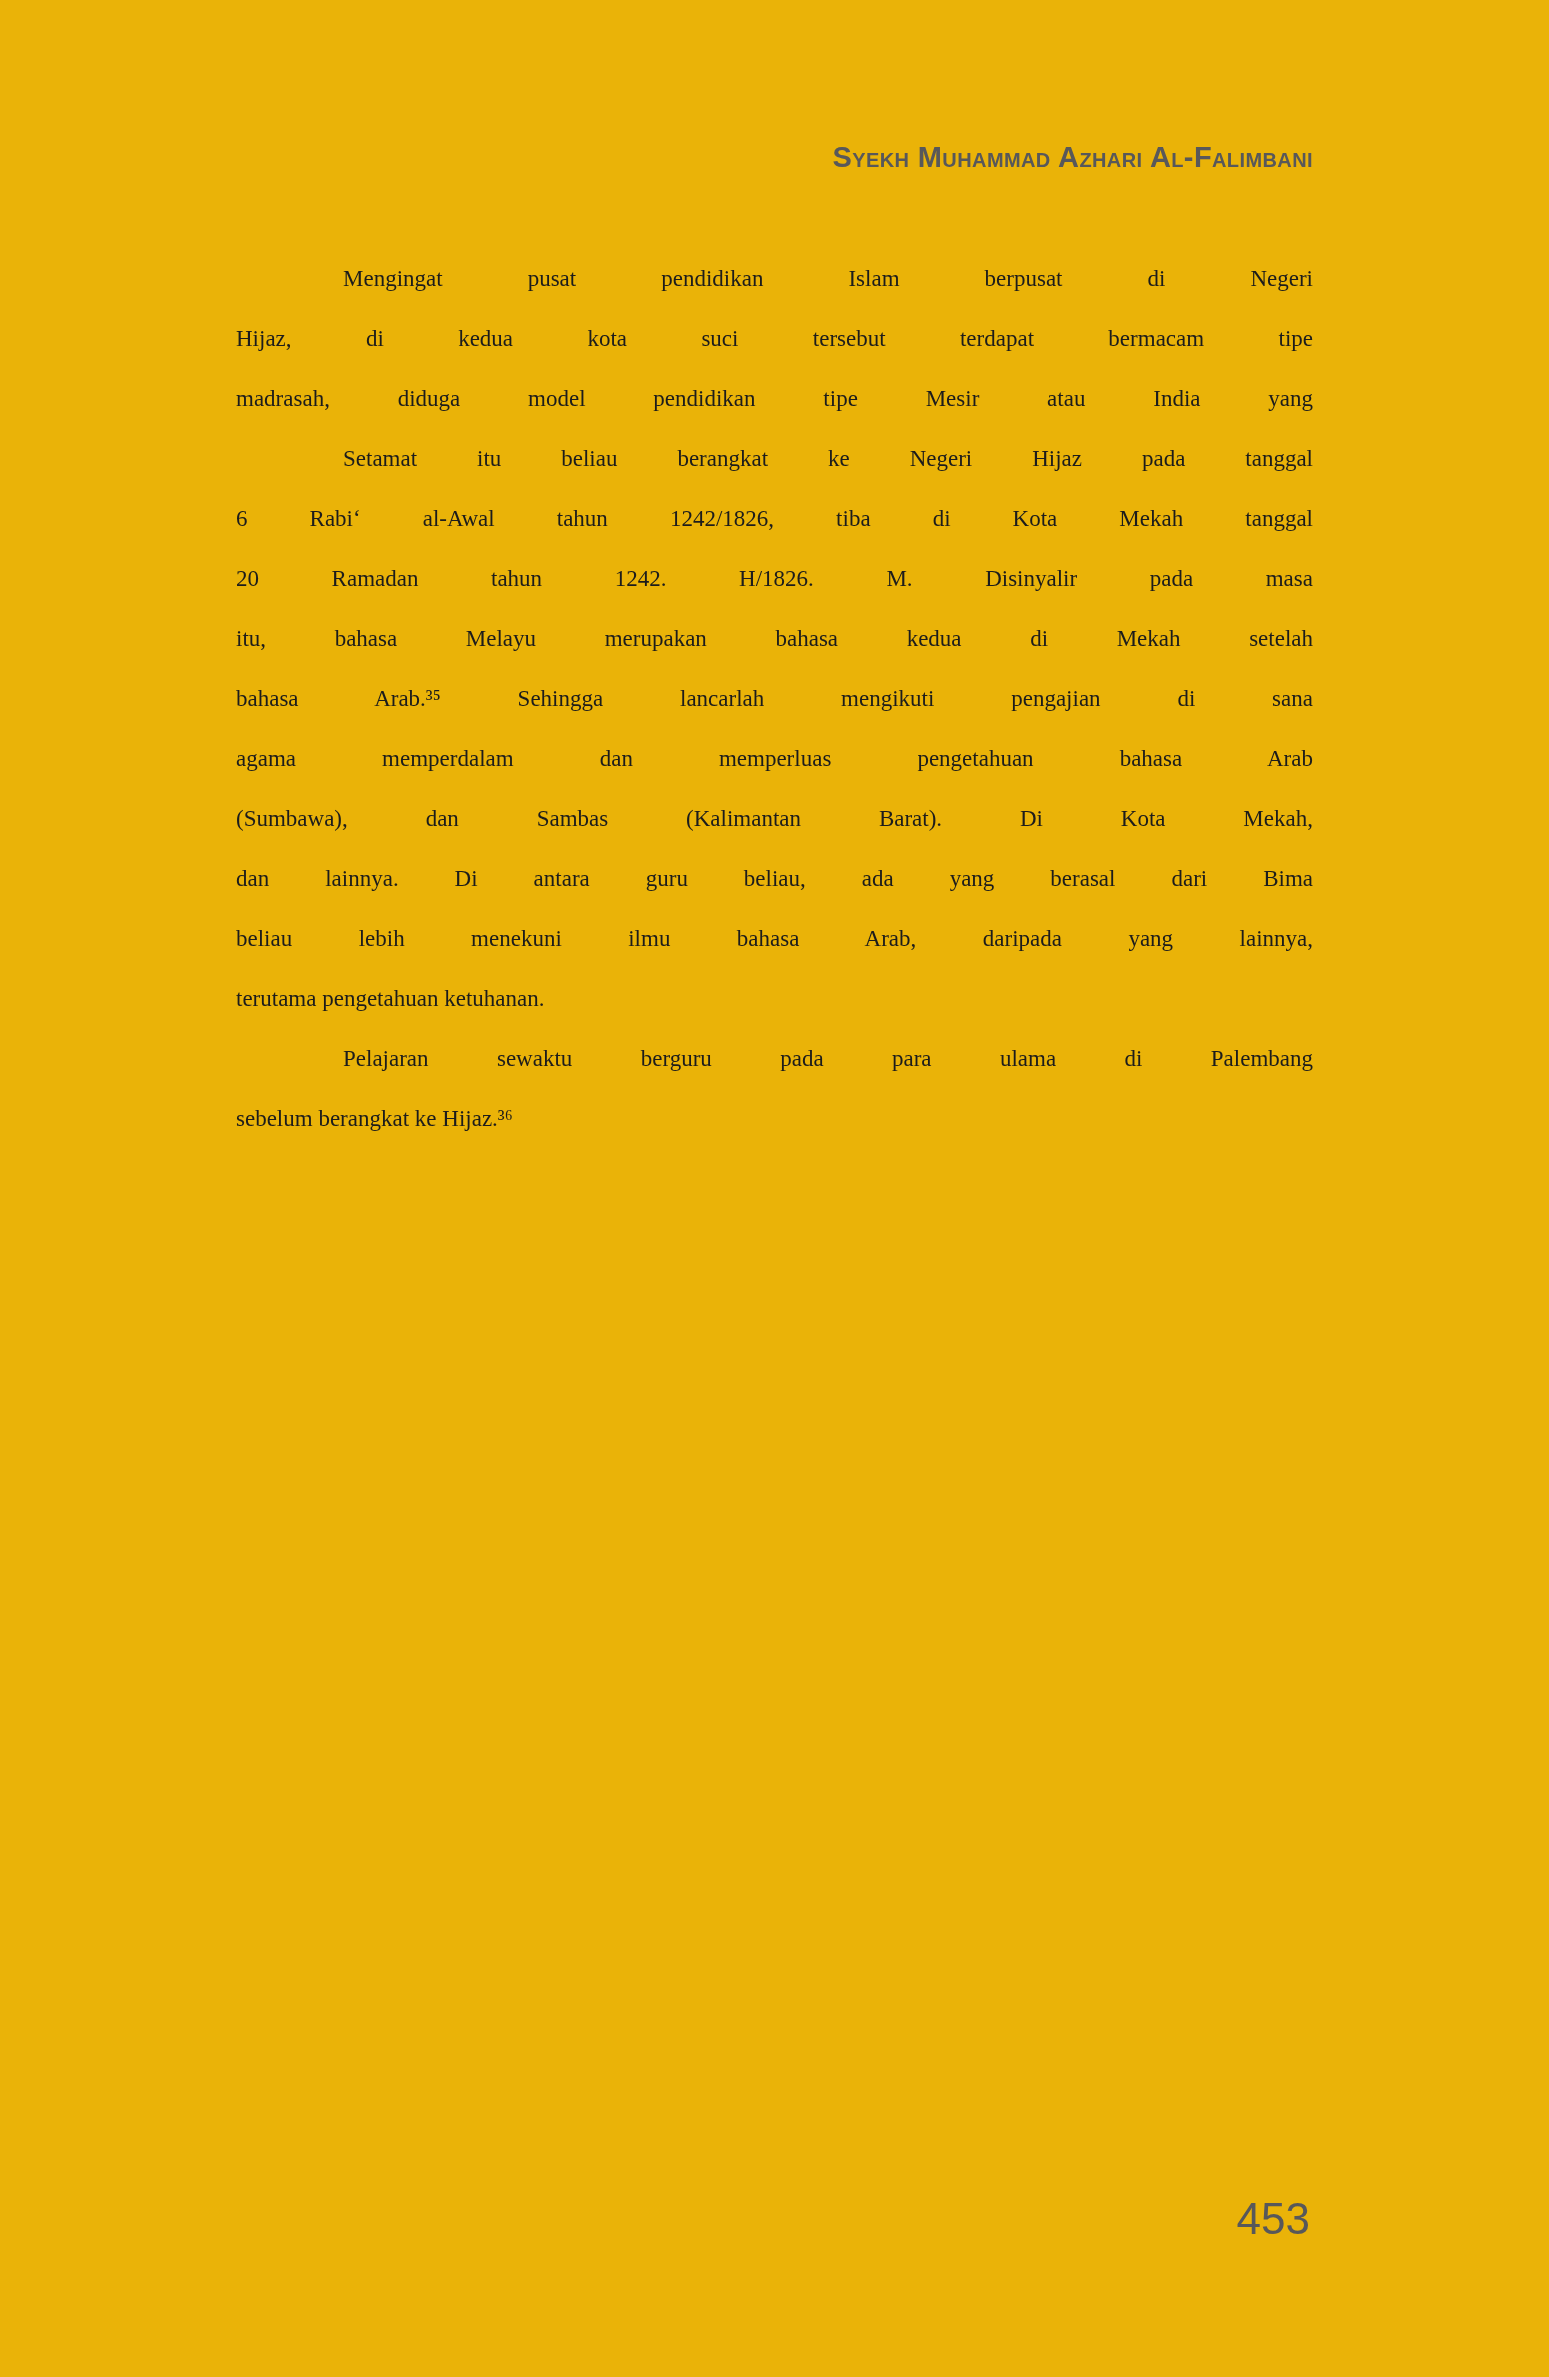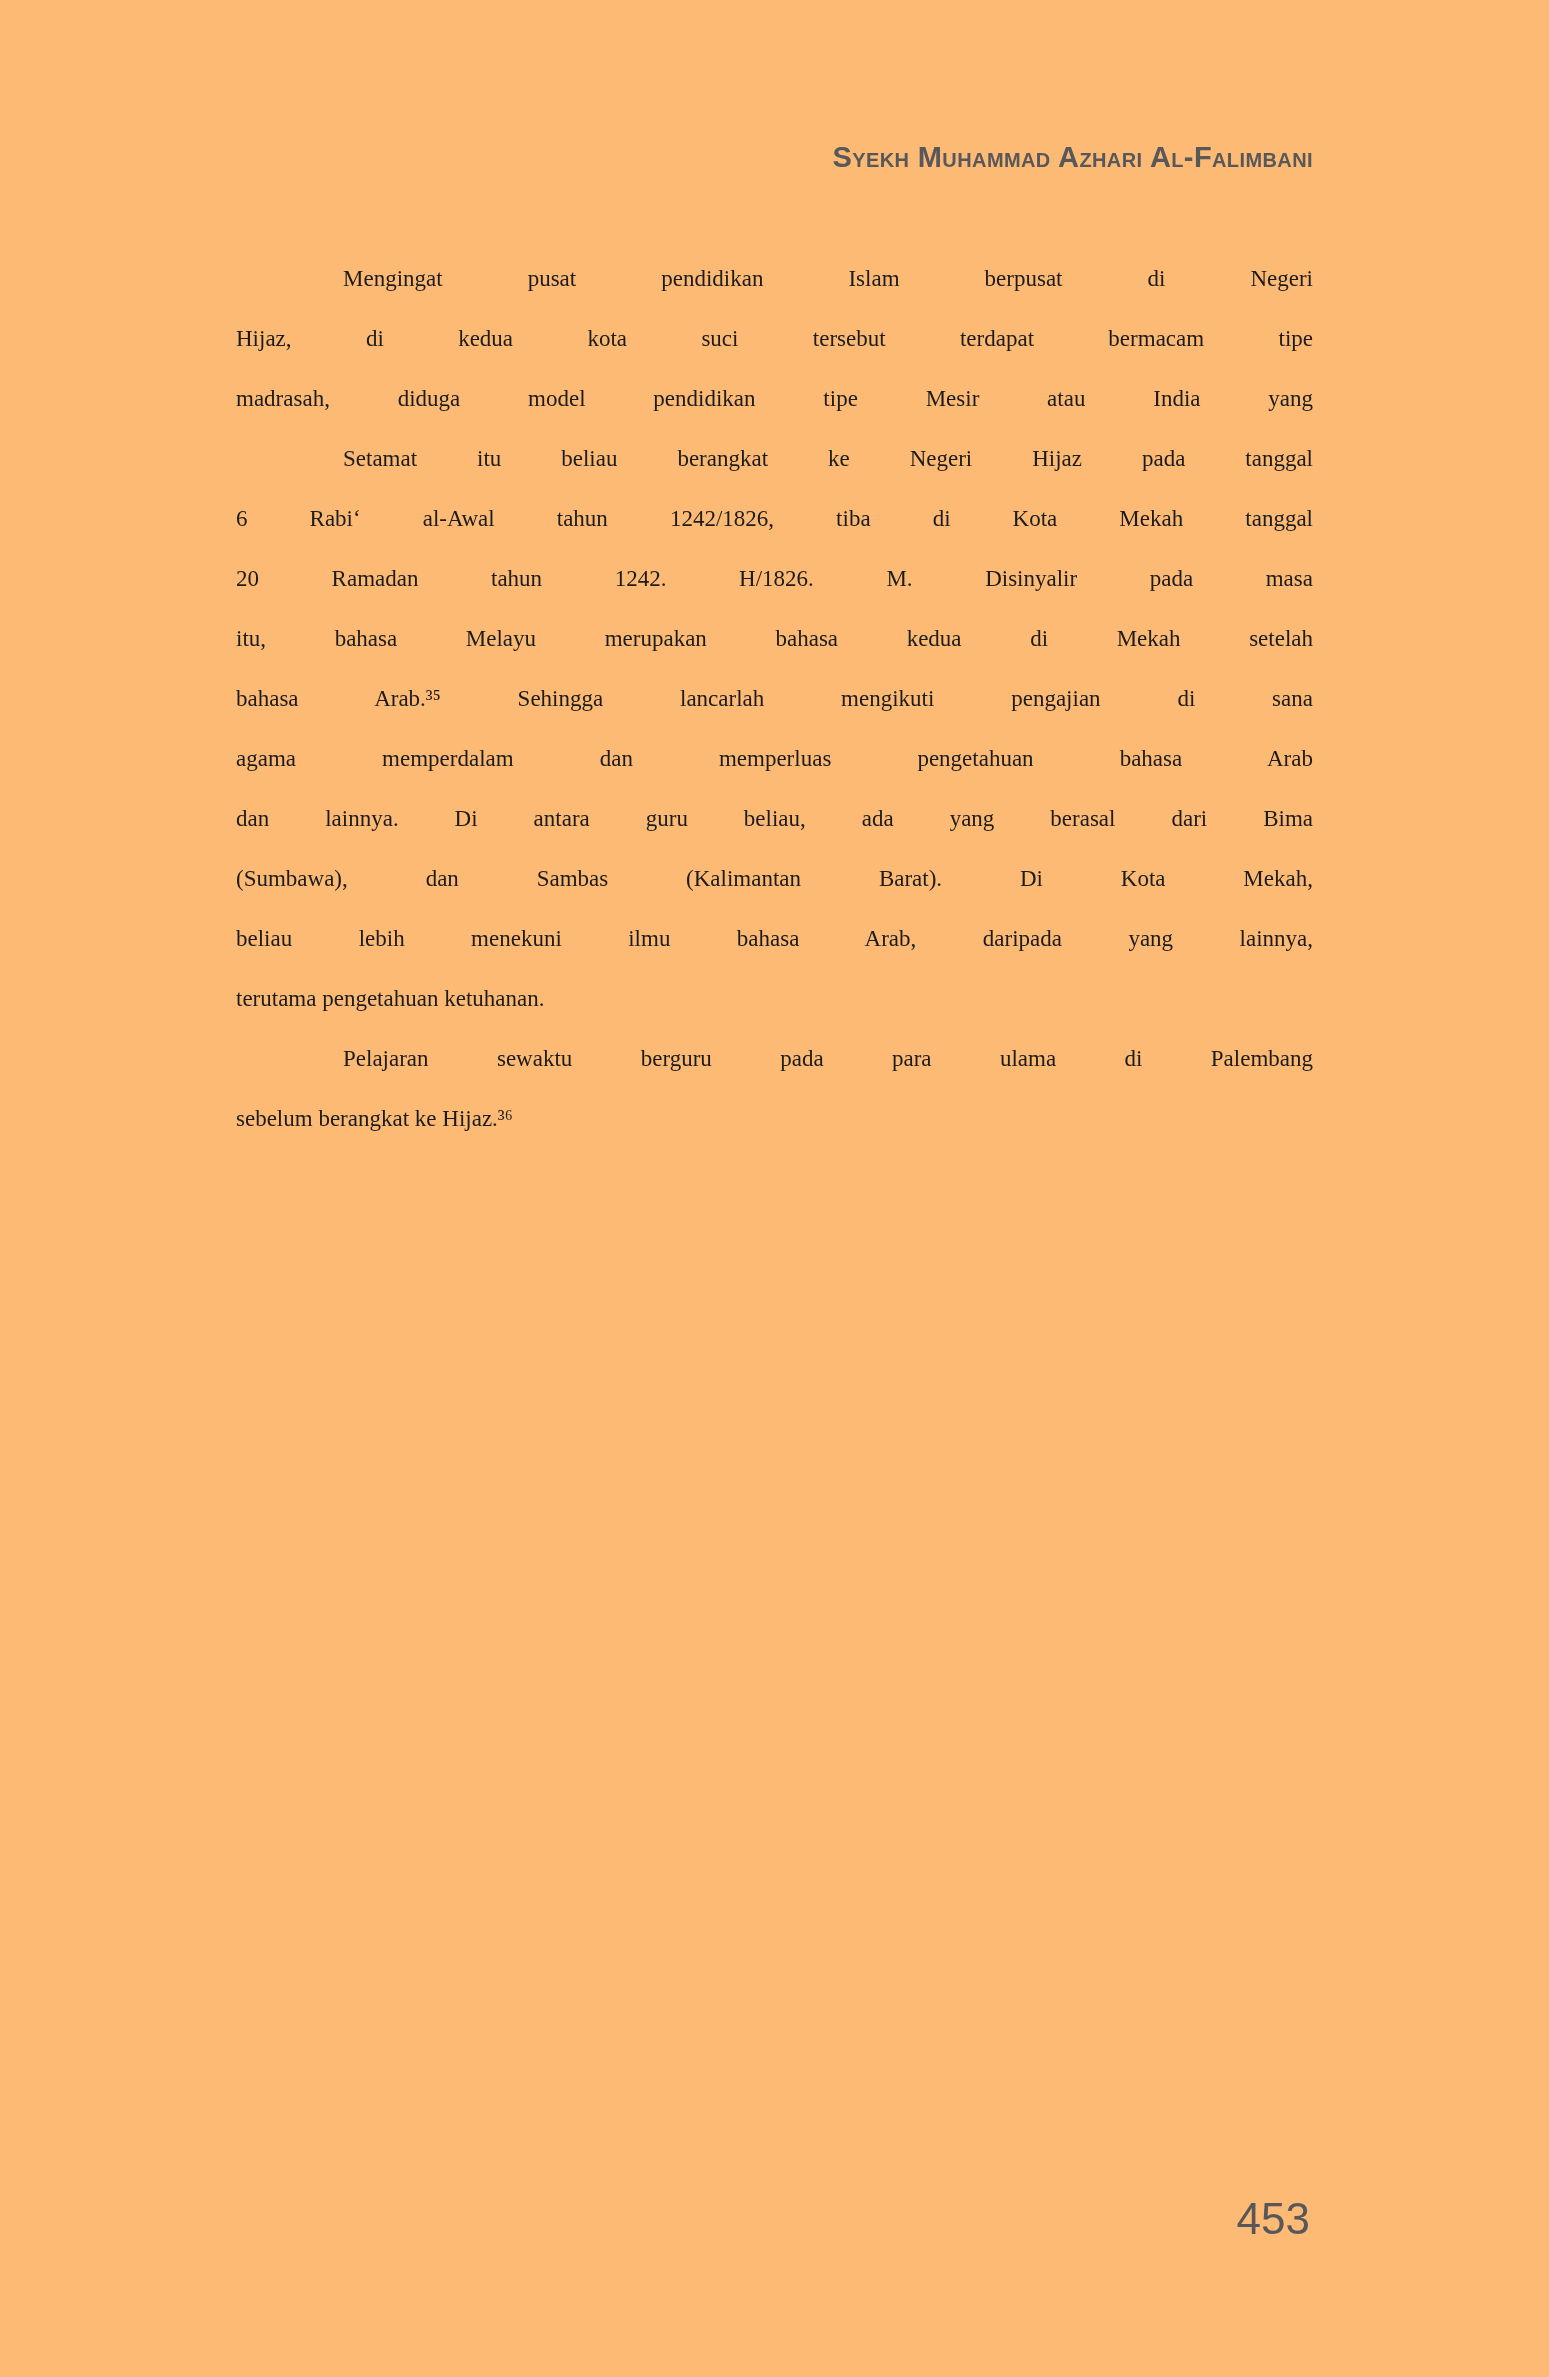--- a/index.html
+++ b/index.html
@@ -4,21 +4,21 @@
 <style>
   html, body {
     margin: 0;
     padding: 0;
     background: #ffffff;
   }
   .book-page {
     position: relative;
     width: 1549px;
     height: 2377px;
-    background: #fdba74;
+    background: #eab308;
     overflow: hidden;
     font-family: "Liberation Serif", serif;
   }
   .running-header {
     position: absolute;
     top: 140px;
     right: 236px;
     font-family: "Liberation Sans", sans-serif;
     font-weight: 700;
     font-size: 29px;
@@ -81,22 +81,22 @@
       <div class="line">madrasah, diduga model pendidikan tipe Mesir atau India yang</div>
     </div>
 
     <div class="para">
       <div class="line indent">Setamat itu beliau berangkat ke Negeri Hijaz pada tanggal</div>
       <div class="line">6 Rabi‘ al-Awal tahun 1242/1826, tiba di Kota Mekah tanggal</div>
       <div class="line">20 Ramadan tahun 1242. H/1826. M. Disinyalir pada masa</div>
       <div class="line">itu, bahasa Melayu merupakan bahasa kedua di Mekah setelah</div>
       <div class="line">bahasa Arab.³⁵ Sehingga lancarlah mengikuti pengajian di sana</div>
       <div class="line">agama memperdalam dan memperluas pengetahuan bahasa Arab</div>
+      <div class="line">(Sumbawa), dan Sambas (Kalimantan Barat). Di Kota Mekah,</div>
       <div class="line">dan lainnya. Di antara guru beliau, ada yang berasal dari Bima</div>
-      <div class="line">(Sumbawa), dan Sambas (Kalimantan Barat). Di Kota Mekah,</div>
       <div class="line">beliau lebih menekuni ilmu bahasa Arab, daripada yang lainnya,</div>
       <div class="line last">terutama pengetahuan ketuhanan.</div>
     </div>
 
     <div class="para">
       <div class="line indent">Pelajaran sewaktu berguru pada para ulama di Palembang</div>
       <div class="line last">sebelum berangkat ke Hijaz.³⁶</div>
     </div>
 
   </div>

